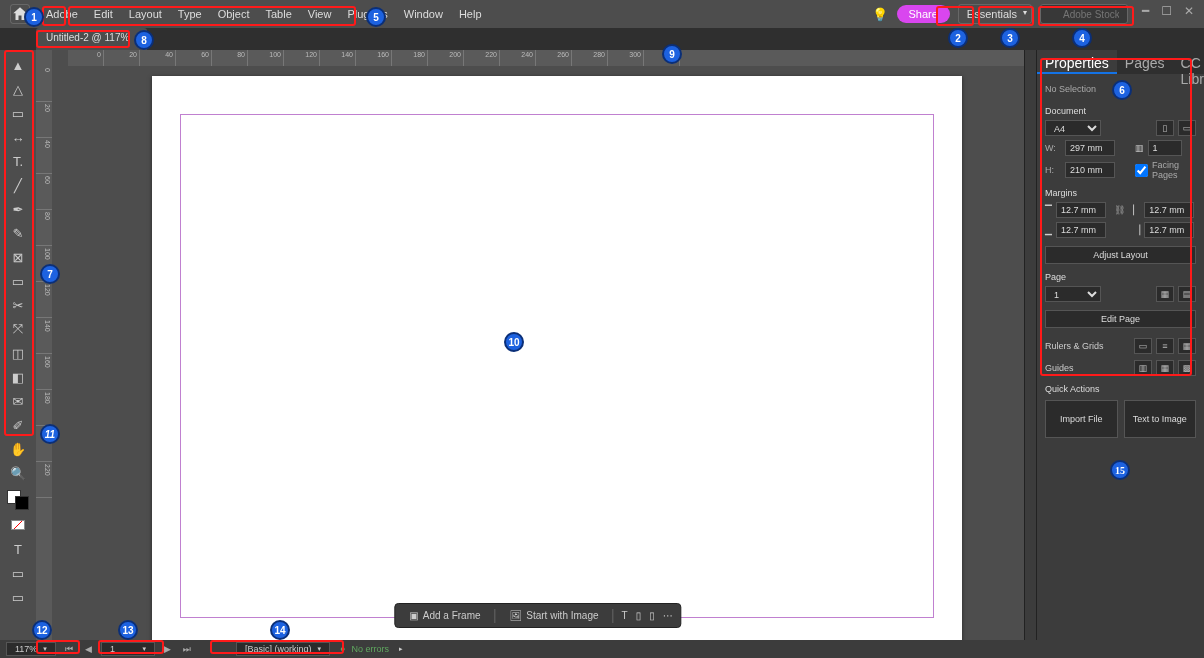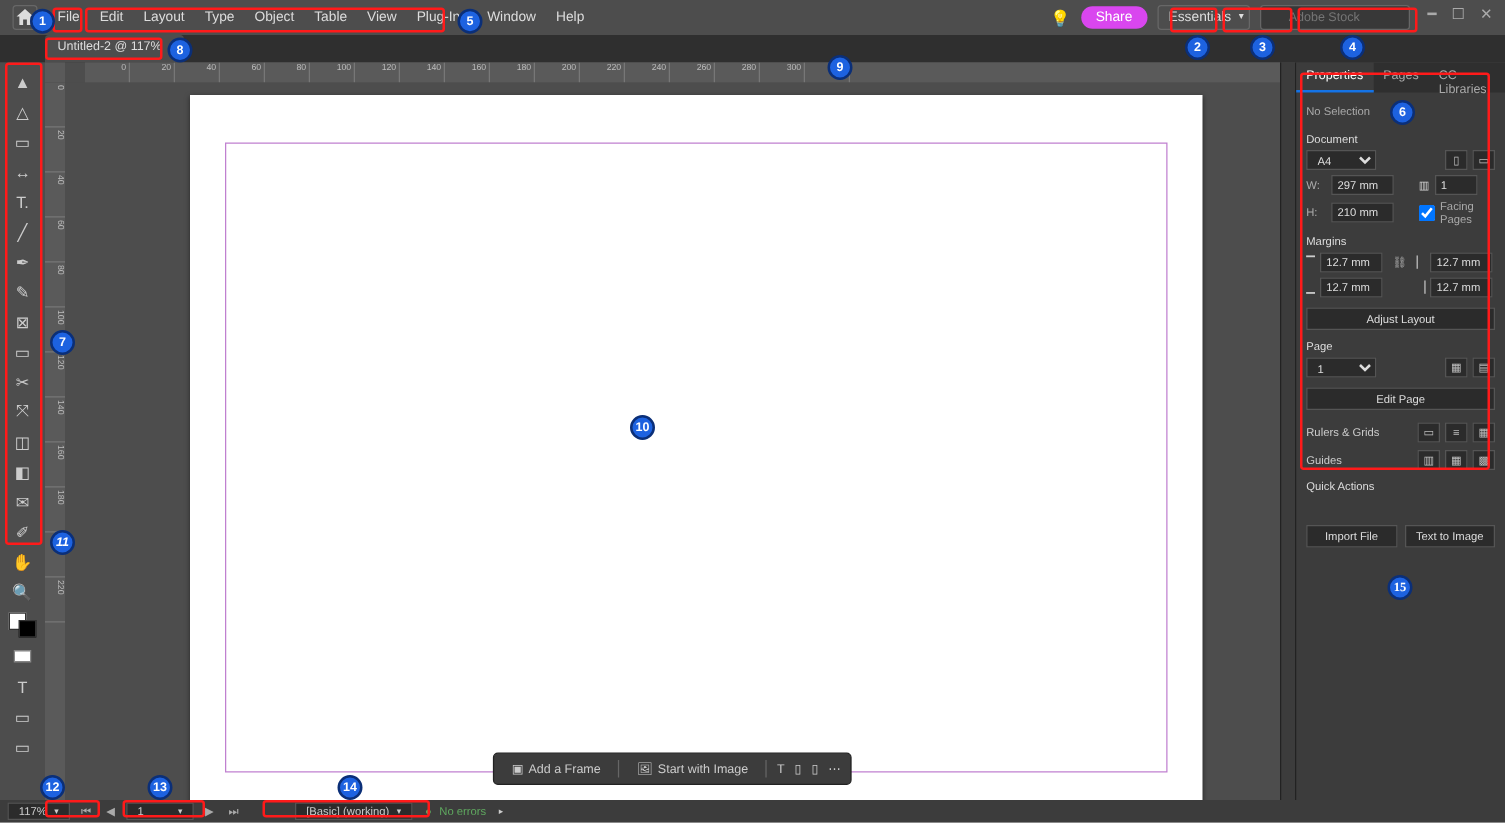--- a/index.html
+++ b/index.html
@@ -68,21 +68,21 @@
     position: relative;
     border: 1px solid rgba(255,255,255,0.15);
     border-radius: 3px;
   }
   .stock-search {
     background: #383838;
     border: 1px solid #666;
     color: #888;
     font-size: 10px;
     padding: 3px 8px 3px 22px;
-    width: 120px;
+    width: 88px;
     height: 20px;
     border-radius: 3px;
     position: relative;
   }
   .stock-wrap { position: relative; }
   .stock-wrap::before {
     content: "🔍";
     position: absolute;
     left: 5px; top: 3px;
     font-size: 9px;
@@ -202,21 +202,21 @@
     width: 168px;
     background: #3c3c3c;
     display: flex;
     flex-direction: column;
     border-left: 1px solid #222;
   }
   .panel-tabs {
     display: flex;
     height: 24px;
     background: #2f2f2f;
-    font-size: 10px;
+    font-size: 14px;
   }
   .panel-tabs span {
     padding: 5px 8px;
     color: #aaa;
   }
   .panel-tabs span.active { color: #fff; background: #3c3c3c; border-bottom: 2px solid #1473e6; }
   .panel-body { padding: 6px 8px; font-size: 9px; color: #ccc; }
   .panel-body .section-head { font-size: 9px; color: #ddd; margin: 8px 0 4px; }
   .panel-body .no-sel { color: #aaa; padding: 4px 0; }
   .prop-row { display:flex; align-items:center; gap:4px; margin-bottom: 4px; }
@@ -230,21 +230,21 @@
     font-size: 9px; padding: 2px 4px; width: 56px; height: 16px;
   }
   .wide-btn {
     background: #2b2b2b; border:1px solid #555; color:#ddd;
     font-size: 9px; padding: 3px 0; width: 100%; text-align:center;
     margin-top: 4px;
   }
   .half-btns { display:flex; gap:6px; margin-top:6px; }
   .half-btn {
     flex:1; background: #2b2b2b; border:1px solid #555; color:#ddd;
-    font-size: 9px; padding: 3px 0; text-align:center;margin-top:20px;
+    font-size: 9px; padding: 13px 0; text-align:center;
   }
   .icon-row { display:flex; gap:4px; }
   .icon-btn {
     width:18px; height:16px; background:#2b2b2b; border:1px solid #555;
     display:flex;align-items:center;justify-content:center; font-size:9px; color:#bbb;
   }
   .checkbox-label { display:flex; align-items:center; gap:4px; font-size:9px; }
   .collapsed-docks {
     width: 12px;
     background: #3c3c3c;
@@ -302,21 +302,21 @@
   <span>✕</span>
 </div>
 
 <div class="menubar">
   <div class="home-icon">
     <svg viewBox="0 0 24 24">
         <path fill="#ddd" d="M12 3l9 8h-3v9h-4v-6h-4v6H6v-9H3z"></path>
       </svg>
   </div>
   <div class="menu-items" id="menu-items">
-      <span>File</span>
+      <span>Adobe</span>
       <span>Edit</span>
       <span>Layout</span>
       <span>Type</span>
       <span>Object</span>
       <span>Table</span>
       <span>View</span>
       <span>Plug-Ins</span>
       <span>Window</span>
       <span>Help</span>
     </div>

